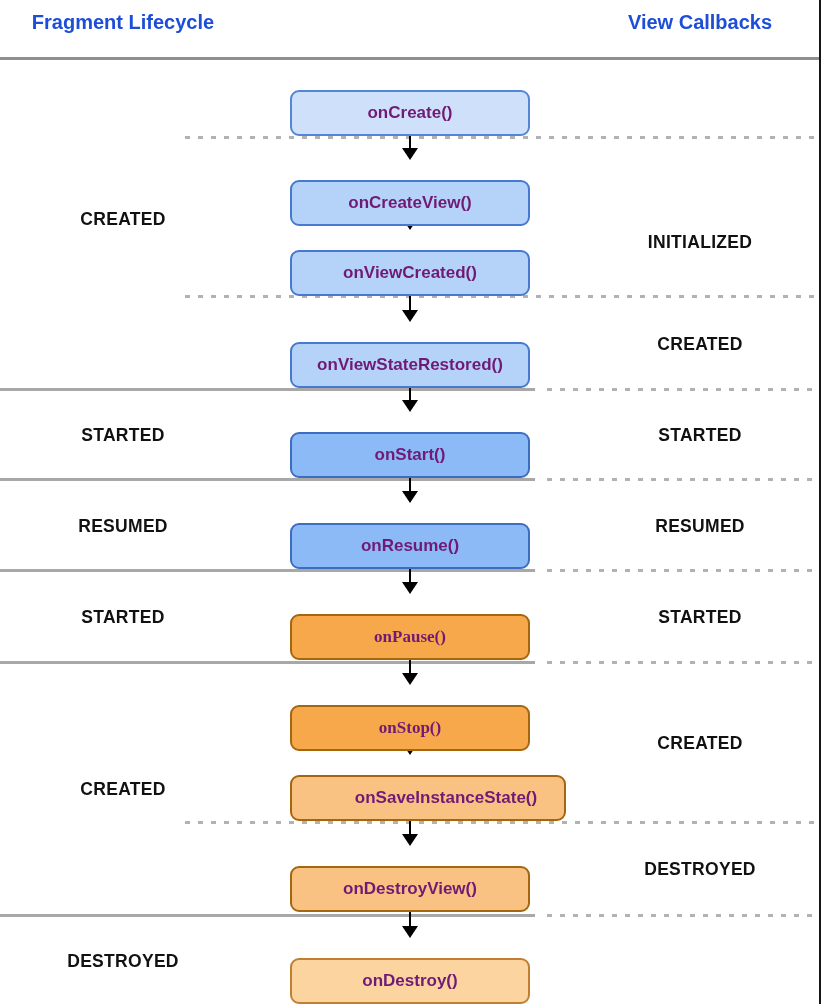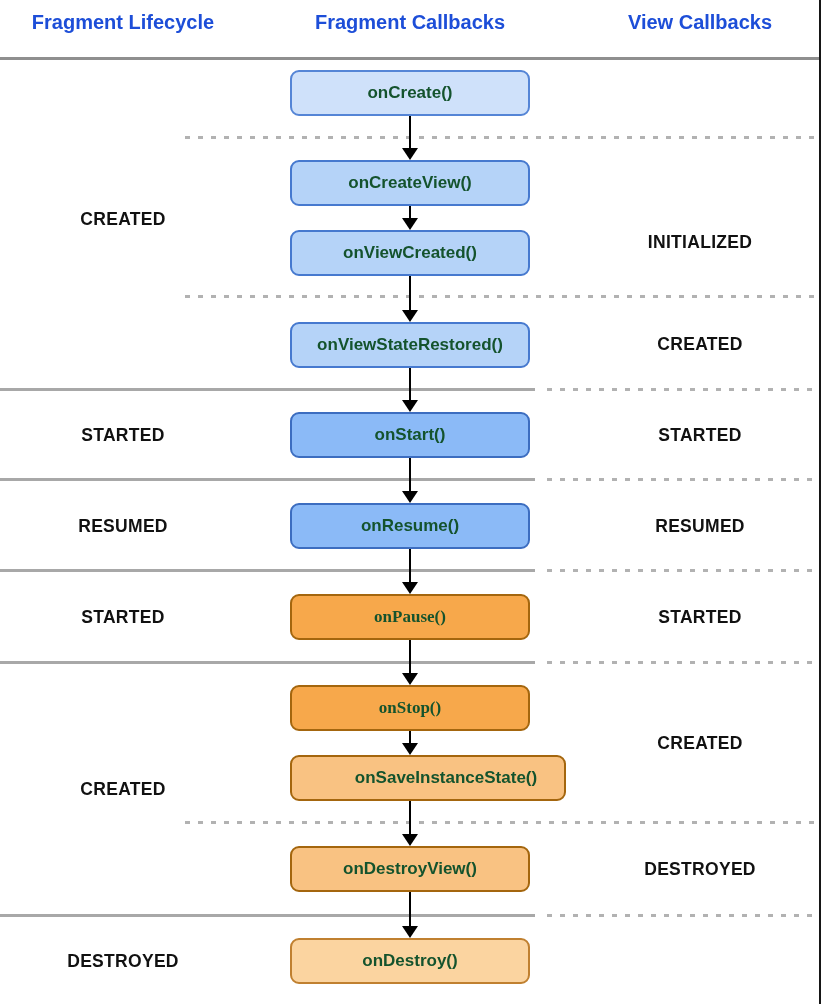--- a/index.html
+++ b/index.html
@@ -17,22 +17,23 @@
     white-space:nowrap;
   }
   .header-rule{
     position:absolute;left:0;top:57px;width:821px;height:3px;
     background:#8f8f8f;
   }
   .cb-box{
     position:absolute;left:290px;width:236px;height:42px;
     border:2px solid;border-radius:9px;
     display:flex;align-items:center;justify-content:center;
-    font-size:17px;font-weight:bold;color:#14532d;
+    font-size:17px;font-weight:bold;color:#701a75;
     box-sizing:content-box;
+    margin-top:20px;
   }
   .state-label{
     position:absolute;transform:translate(-50%,-50%);
     font-size:17.5px;font-weight:bold;color:#111111;
     white-space:nowrap;letter-spacing:0.3px;
   }
   .sep-solid{position:absolute;height:3px;background:#a8a8a8;}
   .sep-dash{
     position:absolute;height:3px;
     background:repeating-linear-gradient(90deg,#b2b2b2 0 5px,transparent 5px 13px);
@@ -46,21 +47,20 @@
   }
   .right-edge{
     position:absolute;right:0;top:0;width:2px;height:1004px;background:#161616;
   }
 </style>
 </head>
 <body>
 
 <div id="canvas">
   <span class="col-header" style="left:123px">Fragment Lifecycle</span>
-  <span class="col-header" style="left:410px">Fragment Callbacks</span>
   <span class="col-header" style="left:700px">View Callbacks</span>
 
   <div class="header-rule"></div>
 
   <div id="layer-separators">
       <div class="sep-dash" style="top: 136px; left: 185px; width: 633px;"></div>
       <div class="sep-dash" style="top: 295px; left: 185px; width: 633px;"></div>
       <div class="sep-solid" style="top: 388px; left: 0px; width: 535px;"></div>
       <div class="sep-dash" style="top: 388px; left: 547px; width: 271px;"></div>
       <div class="sep-solid" style="top: 478px; left: 0px; width: 535px;"></div>

